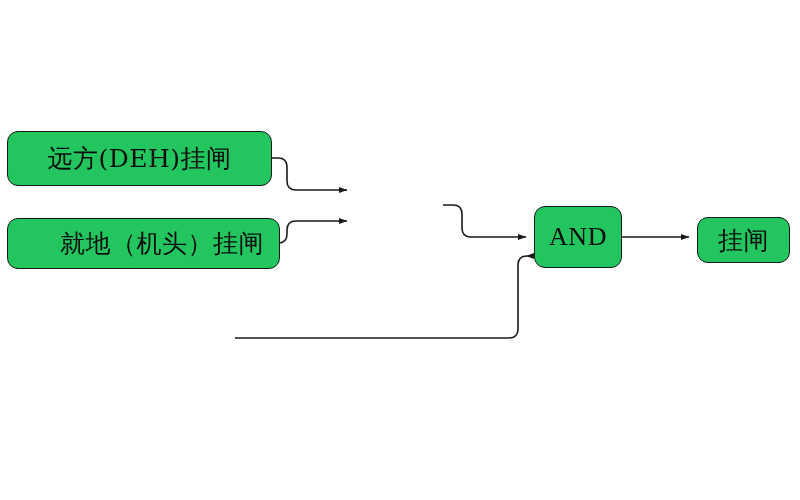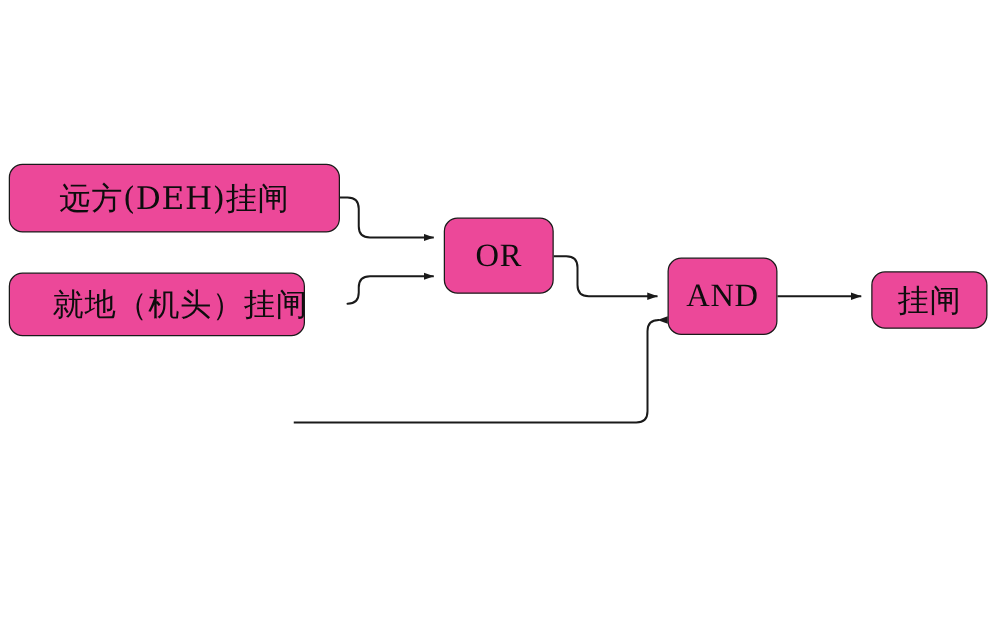--- a/index.html
+++ b/index.html
@@ -23,21 +23,21 @@
     left: 0;
     top: 0;
     width: 800px;
     height: 500px;
   }
   .node {
     position: absolute;
     box-sizing: border-box;
     border: 1.4px solid #1a1a1a;
     border-radius: 11px;
-    background: #ec4899;
+    background: #22c55e;
     display: flex;
     align-items: center;
     justify-content: center;
     z-index: 2;
   }
   .node-label {
     white-space: nowrap;
     color: #0d0d0d;
     line-height: 1;
   }
@@ -47,21 +47,21 @@
     letter-spacing: 0.5px;
   }
   .gate-label {
     font-family: "Liberation Serif", "DejaVu Serif", serif;
     font-size: 26px;
     letter-spacing: 0.5px;
   }
 
   
   #node-remote-deh  { left: 7px;   top: 131px; width: 265px; height: 55px; }
-  #node-local-head  { left: 7px;   top: 218px; width: 237px; height: 51px; padding-left: 37px; }
+  #node-local-head  { left: 7px;   top: 218px; width: 273px; height: 51px; padding-left: 37px; }
   #node-ets-reset   { left: 7px;   top: 314px; width: 228px; height: 46px; }
 
   
   #node-or-gate     { left: 355px; top: 174px; width: 88px;  height: 61px; }
   #node-and-gate    { left: 534px; top: 206px; width: 88px;  height: 62px; }
 
   
   #node-output      { left: 697px; top: 217px; width: 93px;  height: 46px; }
 </style>
 </head>
@@ -92,23 +92,20 @@
 
   <div class="node" id="node-remote-deh">
     <span class="node-label cn-label">远方(DEH)挂闸</span>
   </div>
 
   <div class="node" id="node-local-head">
     <span class="node-label cn-label">就地（机头）挂闸</span>
   </div>
 
 
-  <div class="node" id="node-or-gate">
-    <span class="node-label gate-label">OR</span>
-  </div>
 
   <div class="node" id="node-and-gate">
     <span class="node-label gate-label">AND</span>
   </div>
 
   <div class="node" id="node-output">
     <span class="node-label cn-label">挂闸</span>
   </div>
 
 </div>

